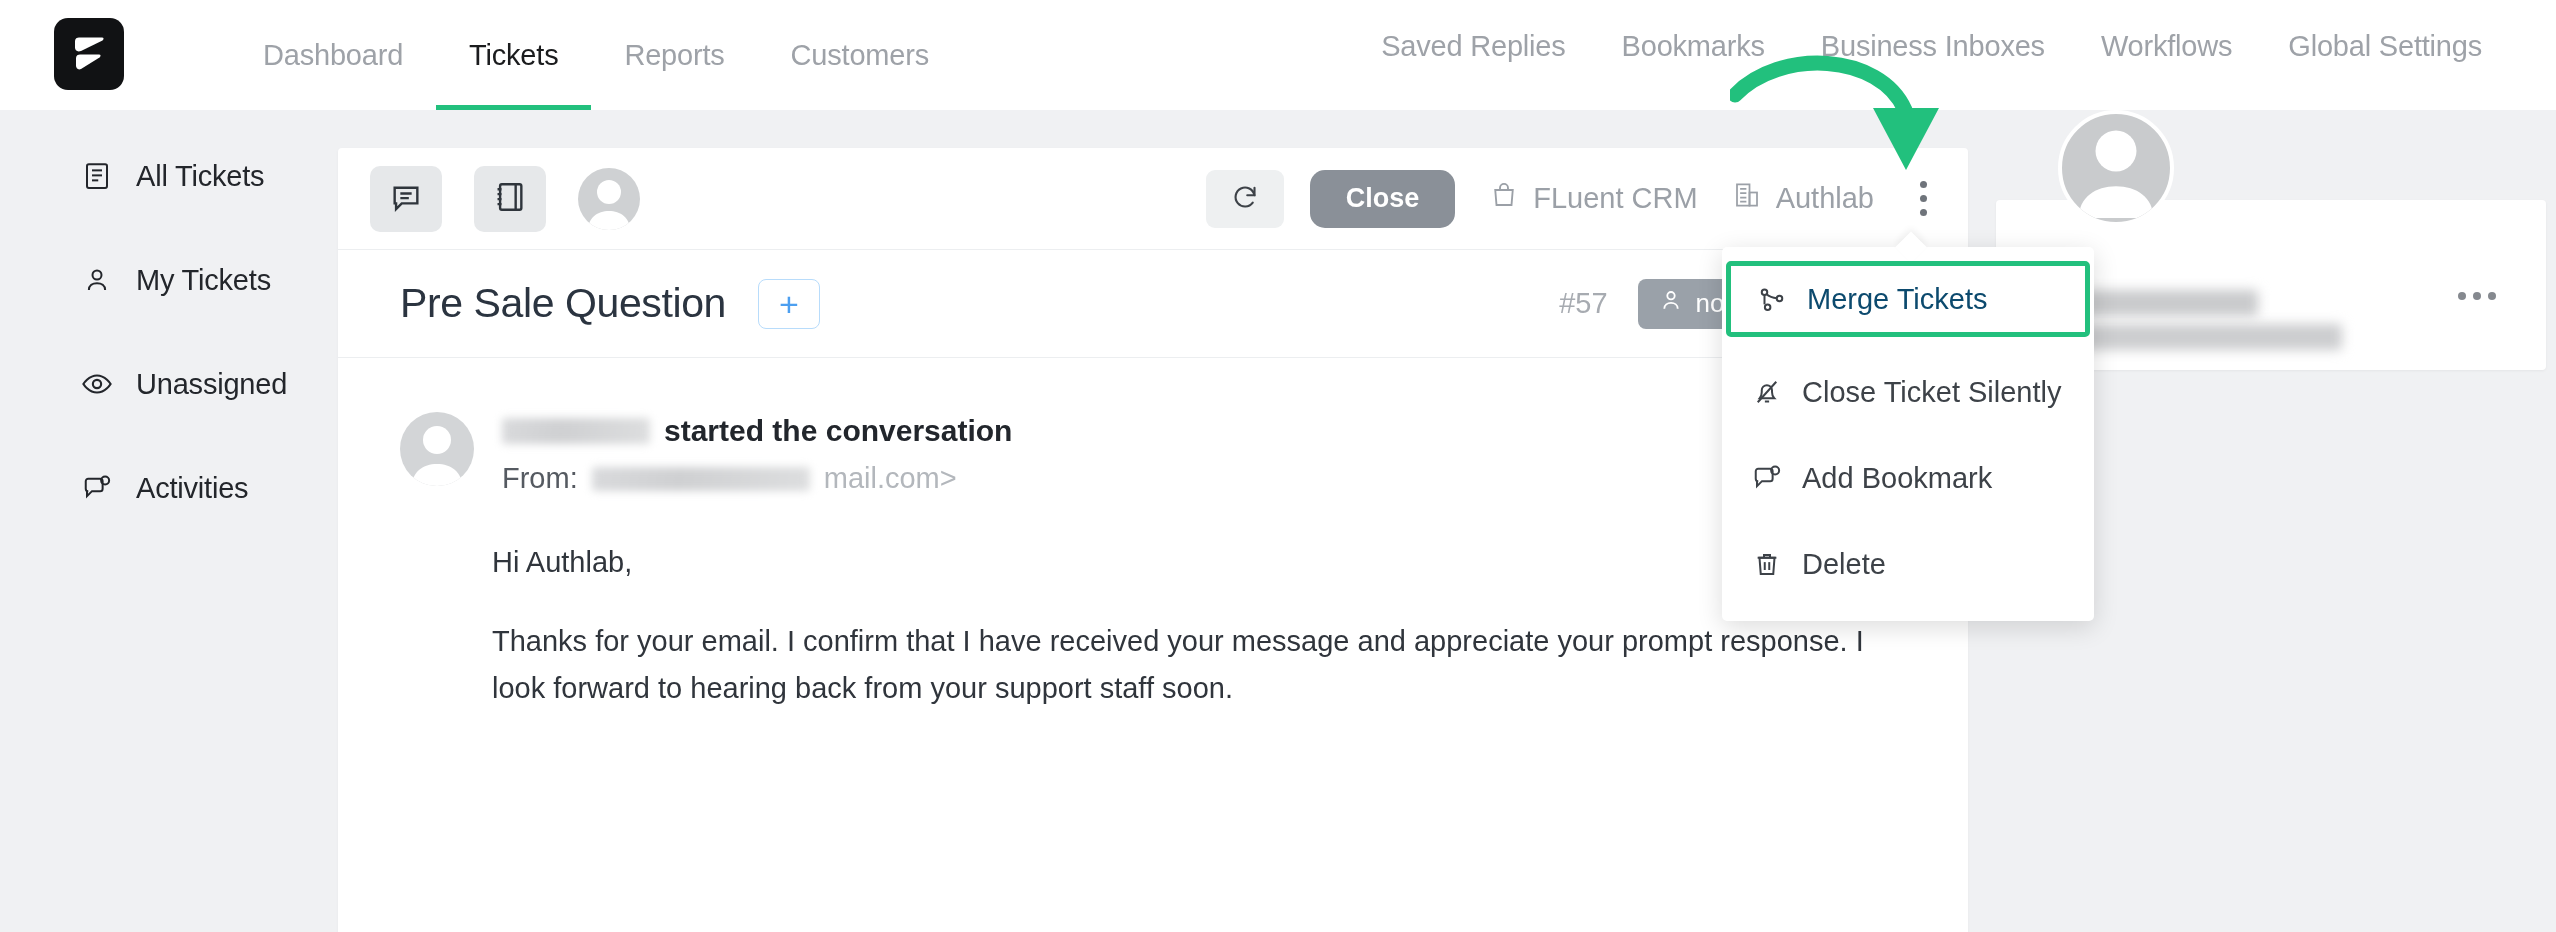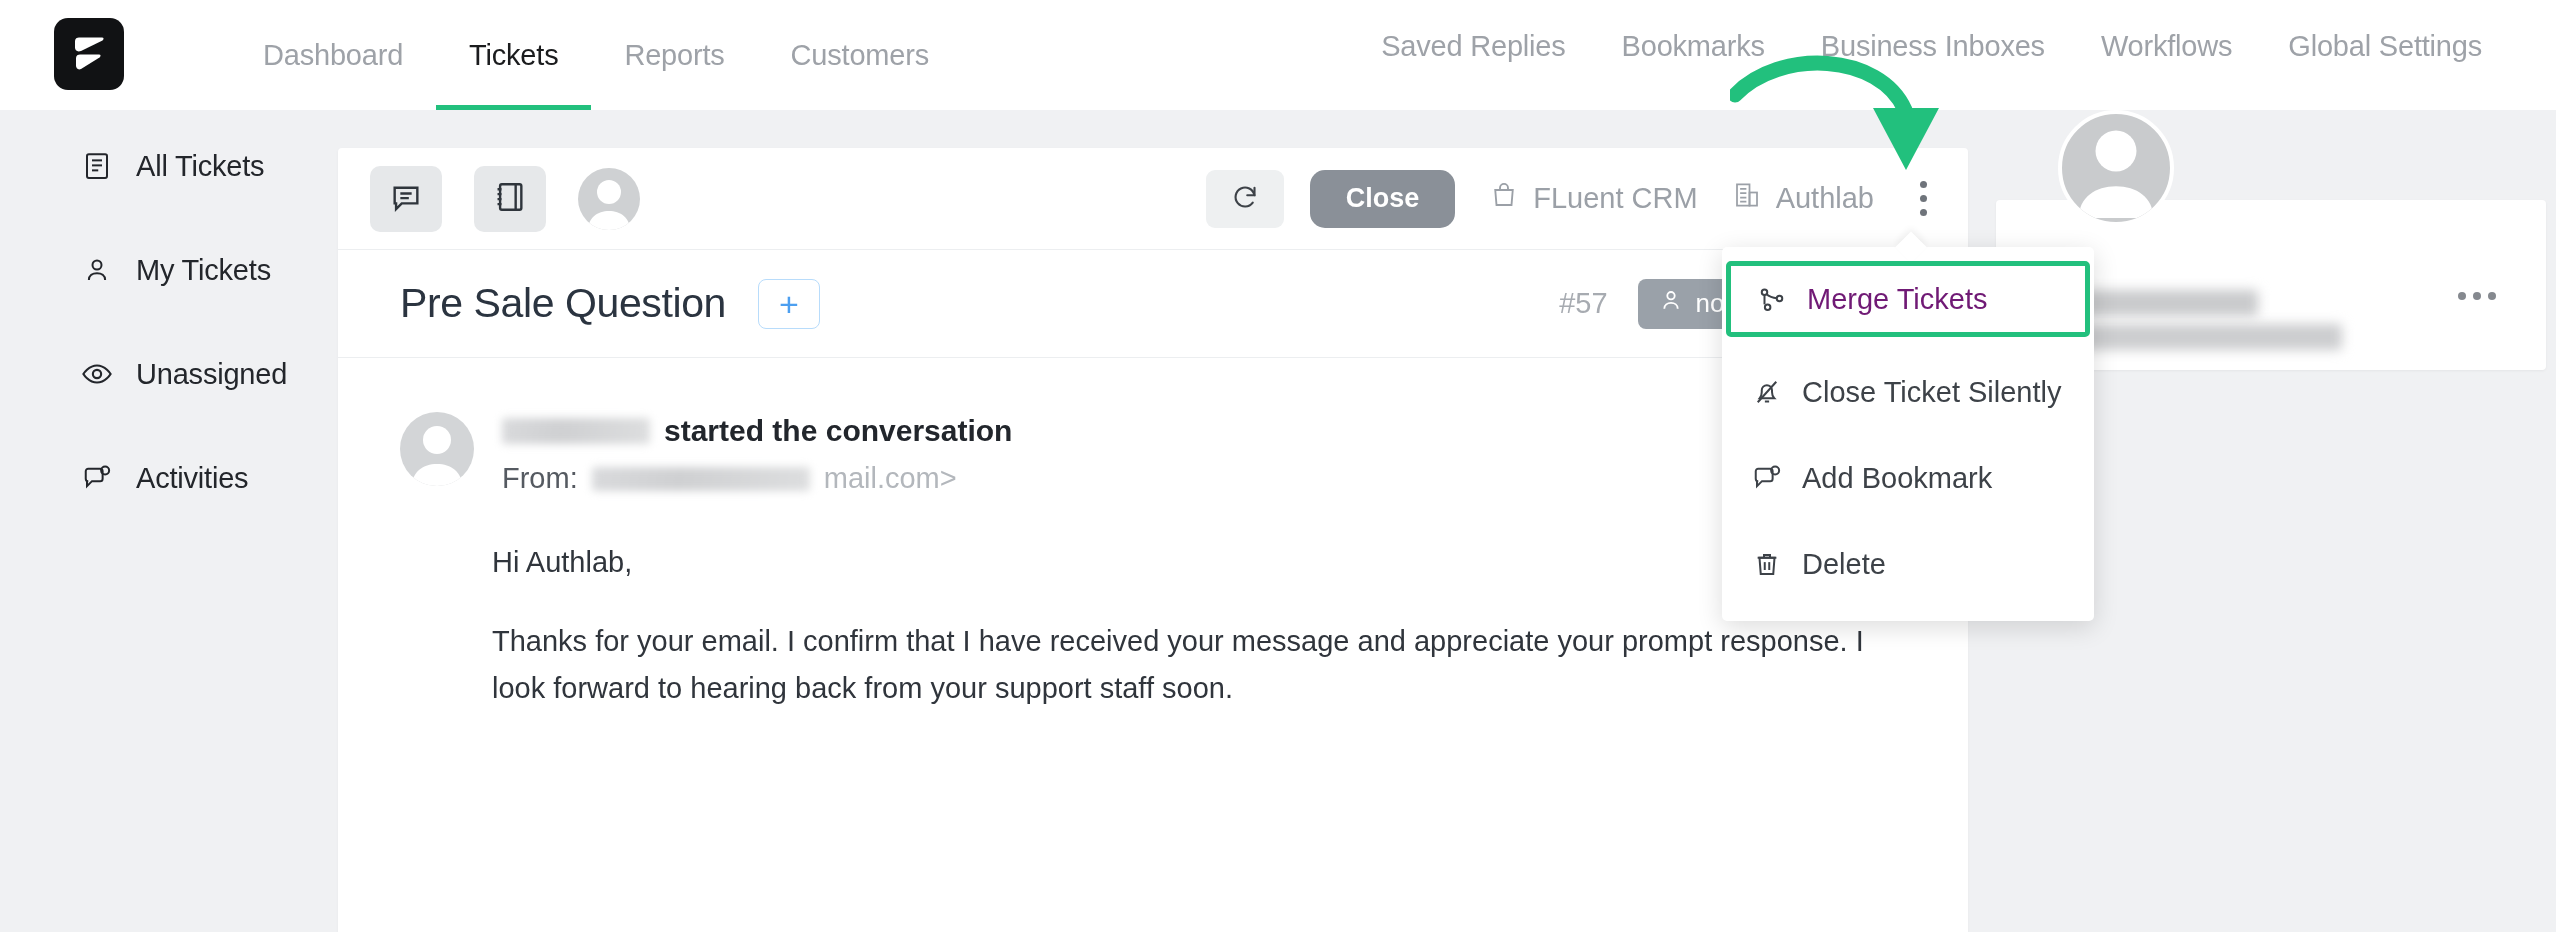--- a/index.html
+++ b/index.html
@@ -58,21 +58,21 @@
   .body-area {
     position: absolute; left: 0; top: 110px;
     width: 2556px; height: 822px;
     background: #f0f1f3;
   }
 
   
   .sidebar {
     position: absolute; left: 0; top: 0;
     width: 364px; height: 822px;
-    padding-top: 24px;
+    padding-top: 34px;
   }
   .side-item {
     display: flex; align-items: center;
     gap: 22px;
     padding: 0 0 0 80px;
     height: 64px;
     margin-bottom: 40px;
     cursor: pointer;
   }
   .side-item .ico {
@@ -274,21 +274,21 @@
     color: #3d4248;
     white-space: nowrap;
     cursor: pointer;
   }
   .menu-item.highlight {
     border: 5px solid #22c07d;
     border-radius: 5px;
     margin: 0 4px 20px 4px;
     padding: 0 24px;
     height: 76px;
-    color: #701a75;
+    color: #0c4a6e;
   }
   .menu-item + .menu-item { margin-top: 16px; }
   .menu-item.highlight + .menu-item { margin-top: 0; }
   .menu-item .mico {
     width: 34px; height: 34px; flex: 0 0 auto;
     display: flex; align-items: center; justify-content: center;
   }
 
   
   .arrow-anno {

